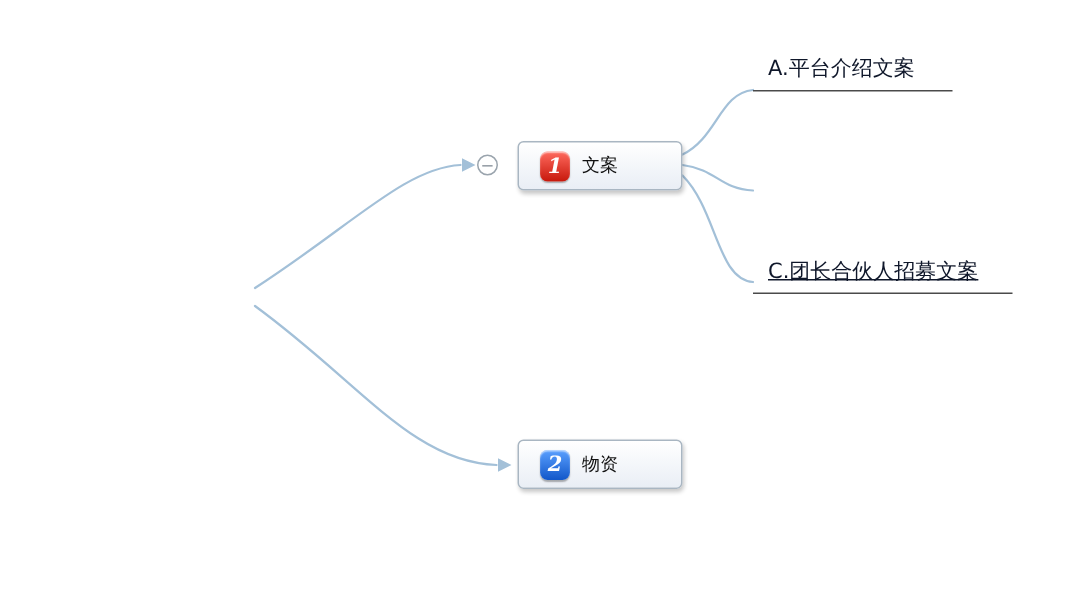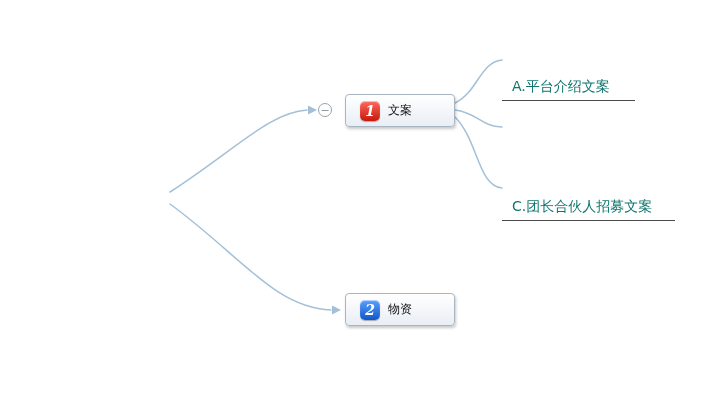--- a/index.html
+++ b/index.html
@@ -106,29 +106,28 @@
     cursor: pointer;
   }
 
   
   .leaf {
     position: absolute;
     box-sizing: border-box;
     border-bottom: 1px solid #4a4a4a;
     padding: 0 6px 5px 10px;
     font-size: 14px;
-    color: #0f766e;
+    color: #0f172a;
     white-space: nowrap;
     line-height: 18px;
     cursor: pointer;
-    margin-top: 40px;
   }
   .leaf-a { left: 502px; top: 37px;  width: 133px; }
   .leaf-b { left: 502px; top: 104px; width: 138px; }
-  .leaf-c { left: 502px; top: 157px; width: 173px; }
+  .leaf-c { left: 502px; top: 172px; width: 173px; text-decoration: underline; }
 </style>
 </head>
 <body>
 
 <div class="stage">
 
   <svg class="connectors" viewBox="0 0 720 401" width="720" height="401">
 
     <path class="conn" d="M 170 192 C 235 150, 270 112, 307 110"></path>
     <polygon class="arrow" points="308,105.5 317,110 308,114.5"></polygon>

